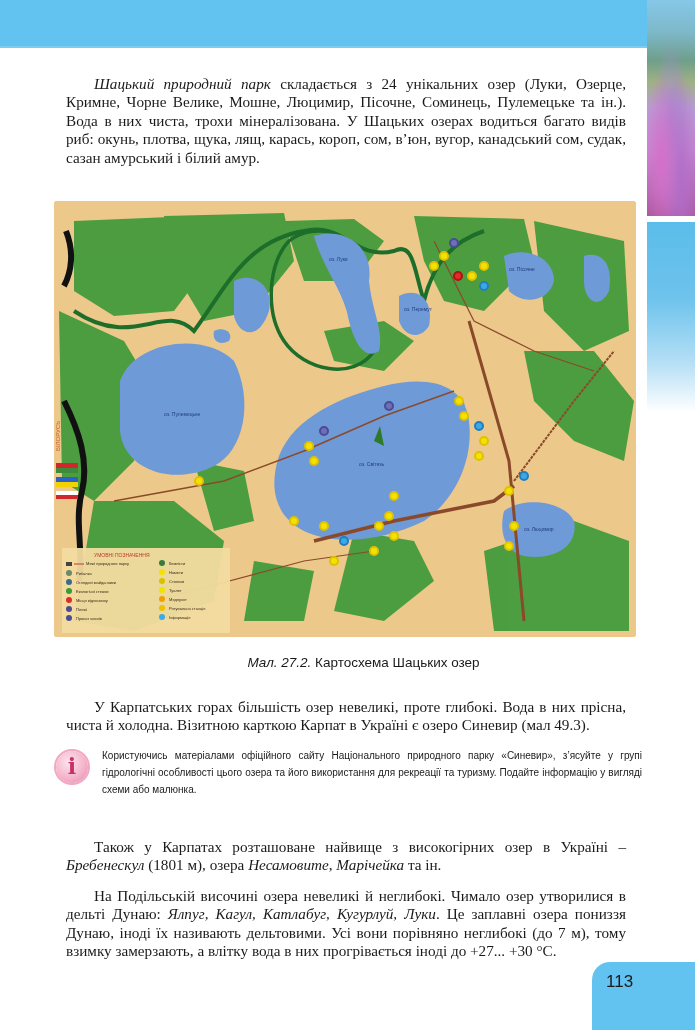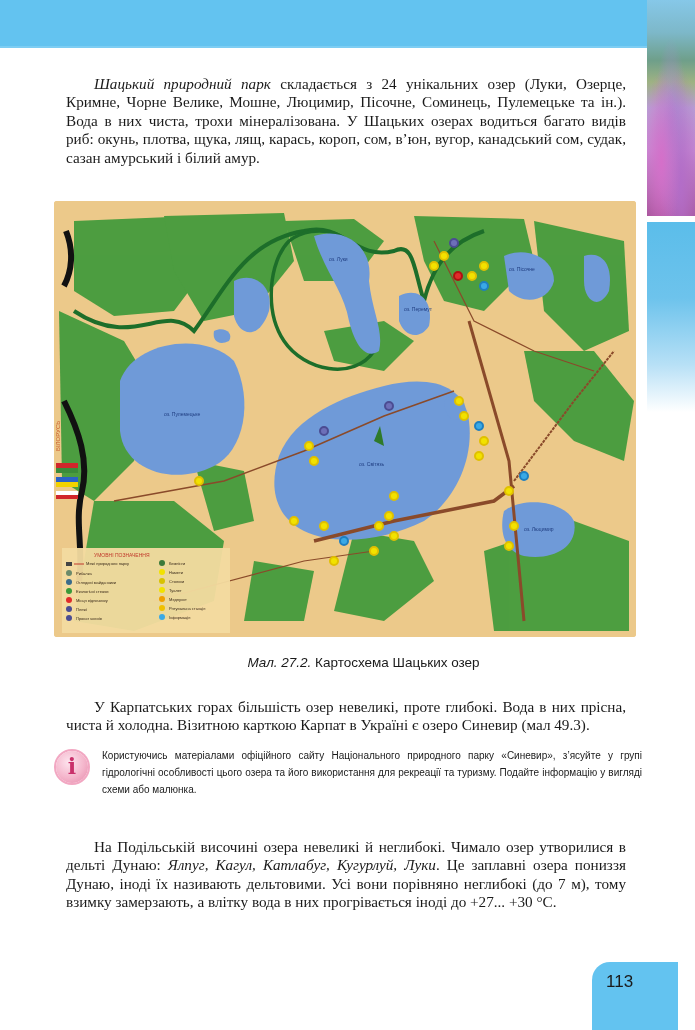--- a/index.html
+++ b/index.html
@@ -55,21 +55,21 @@
   .info-icon span {
     position:absolute; left:0; top:2px; width:32px; text-align:center;
     font-family:"DejaVu Serif", serif; font-weight:bold; font-size:22px; color:#c9306a;
   }
   .info-text {
     position:absolute; left:48px; top:0; width:540px;
     font-family:"Liberation Sans", "DejaVu Sans", sans-serif; font-size:10px; line-height:17px;
     text-align:justify;
   }
   .page-tab {
-    position:absolute; left:592px; top:962px; width:86px; height:68px;
+    position:absolute; left:592px; top:962px; width:103px; height:68px;
     background:#63c3f0; border-top-left-radius:18px;text-decoration:underline;
   }
   .page-tab span {
     position:absolute; left:14px; top:10px;
     font-family:"Liberation Sans", "DejaVu Sans", sans-serif; font-size:17px; color:#1a1a1a;
   }
 </style>
 </head>
 <body>
 
@@ -230,18 +230,19 @@
 </div>
 
 <div class="info-box">
   <div class="info-icon">
       <span>i</span>
     </div>
   <div class="info-text">Користуючись матеріалами офіційного сайту Національного природного парку «Синевир», з’ясуйте у групі гідрологічні особливості цього озера та його використання для рекреації та туризму. Подайте інформацію у вигляді схеми або малюнка.</div>
 </div>
 
 <div class="text-block" style="top:826px;">
+  <p><span>Також у Карпатах розташоване найвище з високогірних озер в Україні – </span><em>Бребенескул</em><span> (1801 м), озера </span><em>Несамовите</em><span>, </span><em>Марічейка</em><span> та ін.</span></p>
   <p><span>На Подільській височині озера невеликі й неглибокі. Чимало озер утворилися в дельті Дунаю: </span><em>Ялпуг, Кагул, Катлабуг, Кугурлуй, Луки</em><span>. Це заплавні озера пониззя Дунаю, іноді їх називають дельтовими. Усі вони порівняно неглибокі (до 7 м), тому взимку замерзають, а влітку вода в них прогрівається іноді до +27... +30 °С.</span></p>
 </div>
 
 <div class="page-tab">
   <span>113</span>
 </div>
 
 </body></html>

